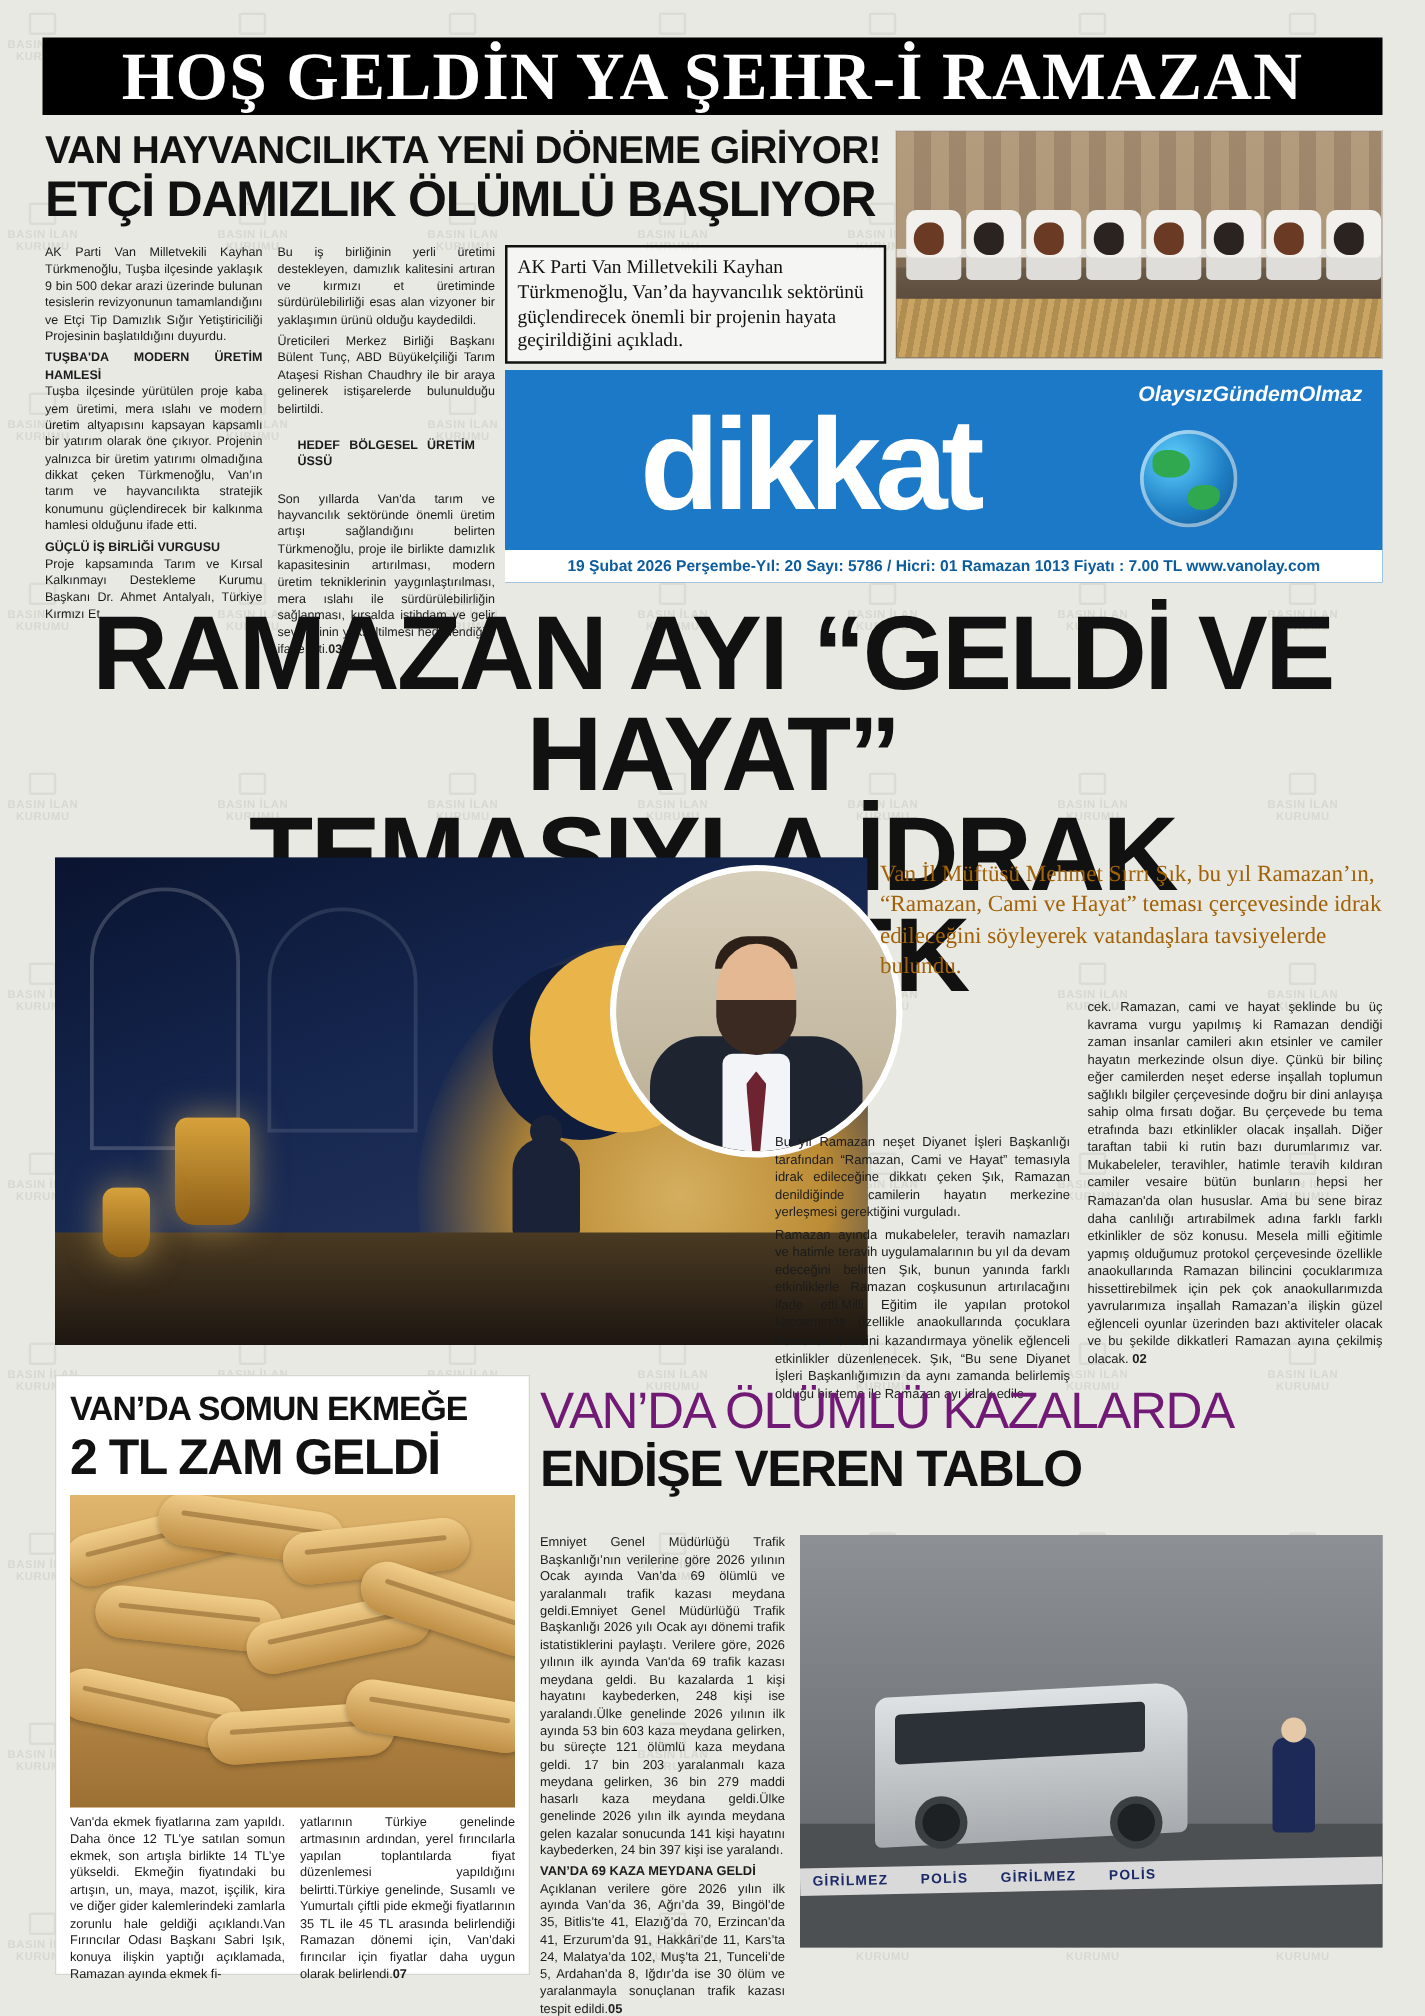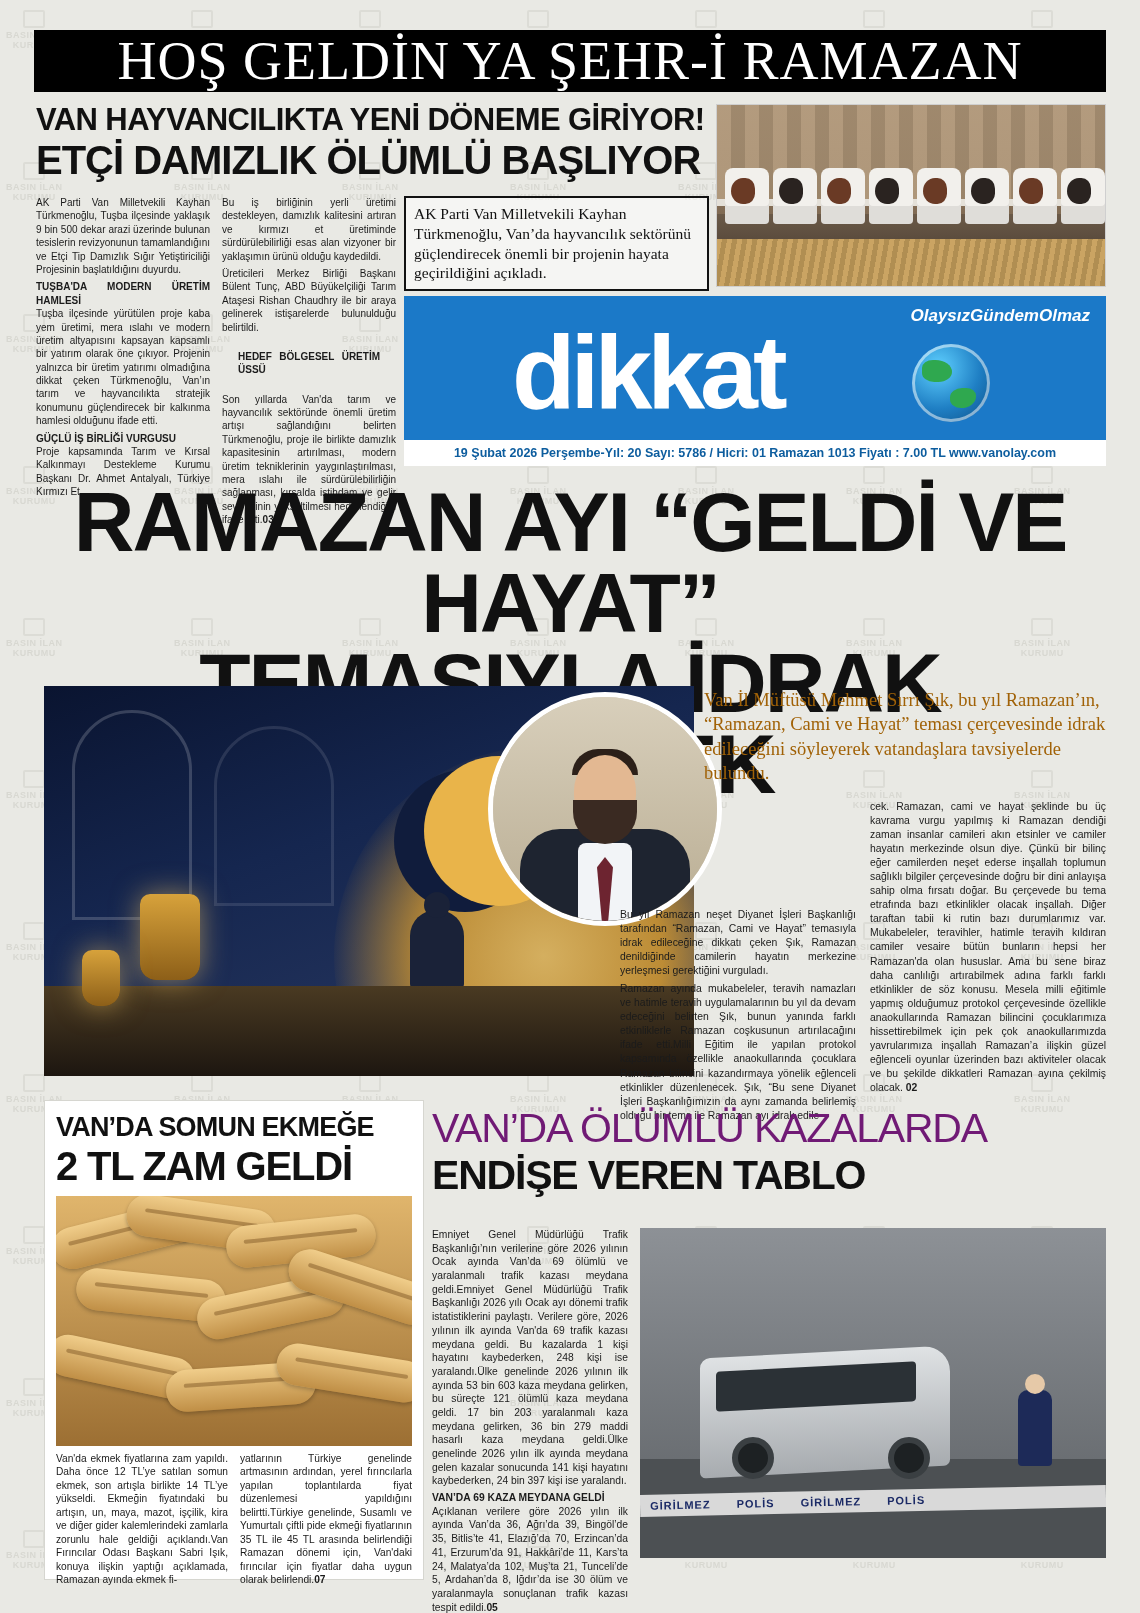--- a/index.html
+++ b/index.html
@@ -36,21 +36,21 @@
   }
 
   
   .topbar {
     position:absolute; left:34px; top:30px; width:1072px; height:62px;
     background:#000; color:#fff;
     display:flex; align-items:center; justify-content:center;
   }
   .topbar .t {
     font-family:"Liberation Serif", serif;
-    font-weight:normal; font-size:54px; letter-spacing:1px;
+    font-weight:bold; font-size:54px; letter-spacing:1px;
     white-space:nowrap;
     line-height:1;
   }
 
   
   .lead-head1 {
     position:absolute; left:36px; top:104px; width:672px;
     font-size:31px; font-weight:bold; color:#111; letter-spacing:-.6px;
     line-height:1.05;
   }

